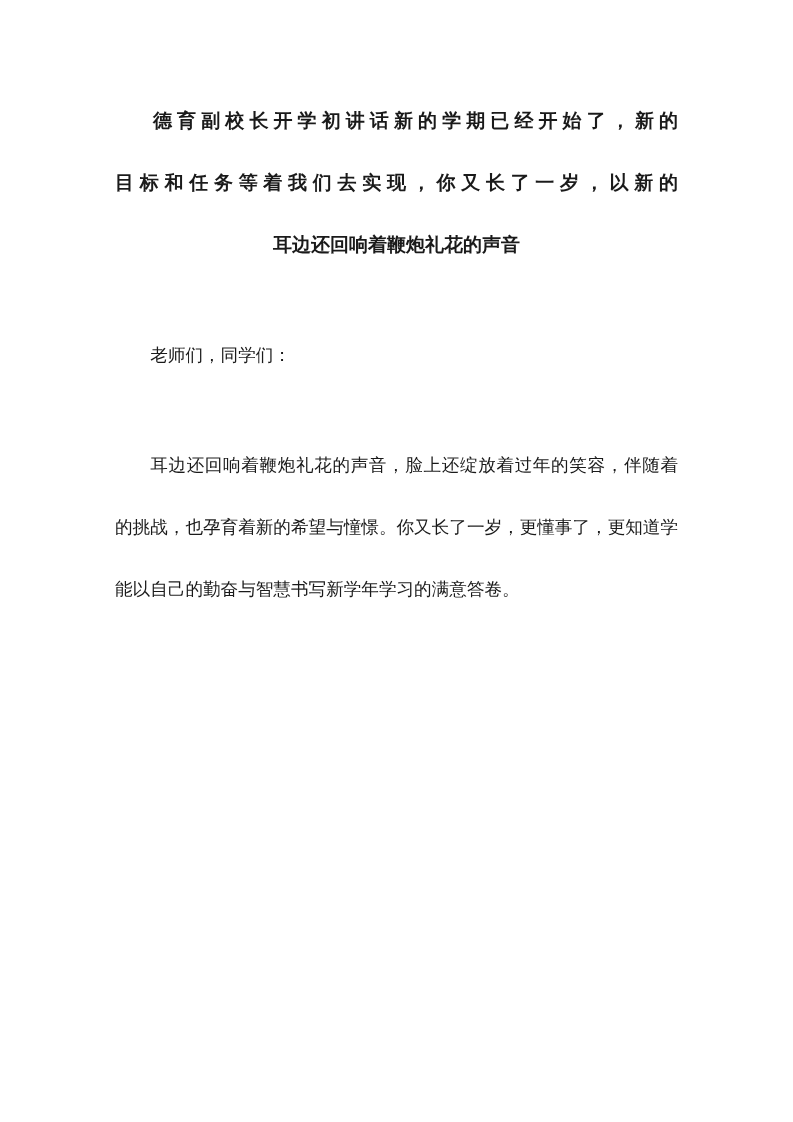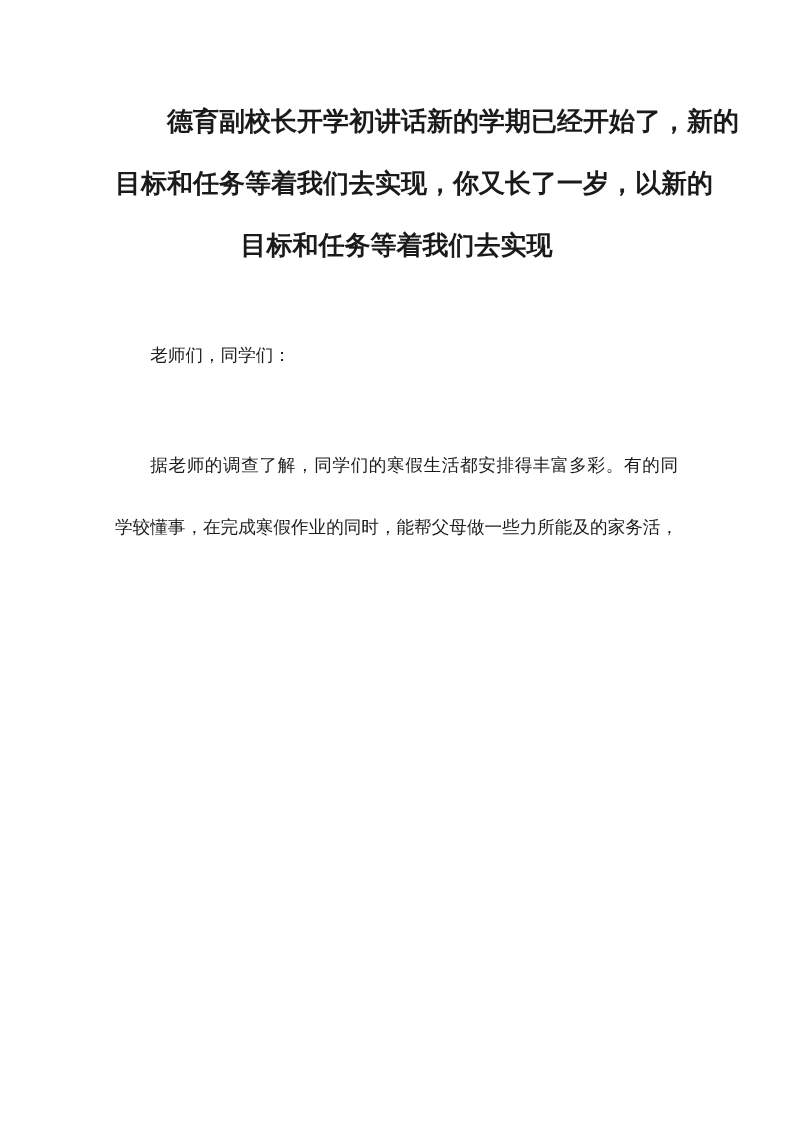--- a/index.html
+++ b/index.html
@@ -14,21 +14,21 @@
     margin: 0 auto;
     background: #ffffff;
     box-sizing: border-box;
     padding: 90px 115px 0 115px;
     overflow: hidden;
     font-family: "Liberation Sans", "DejaVu Sans", sans-serif;
     color: #1a1a1a;
   }
   .doc-title {
     margin: 0 0 48px 0;
-    font-size: 26px;
+    font-size: 19px;
     font-weight: 700;
     line-height: 62px;
     color: #1a1a1a;
   }
   .para {
     margin: 0 0 48px 0;
     font-size: 17.6px;
     font-weight: 400;
     line-height: 62px;
     color: #1a1a1a;
@@ -53,29 +53,28 @@
   }
 </style>
 </head>
 <body>
 
 <div class="page">
 
   <h1 class="doc-title">
     <span class="line indent">德育副校长开学初讲话新的学期已经开始了，新的</span>
     <span class="line">目标和任务等着我们去实现，你又长了一岁，以新的</span>
-    <span class="line center">目标和任务等着我们去实现</span>
+    <span class="line center">耳边还回响着鞭炮礼花的声音</span>
   </h1>
 
   <p class="para">
     <span class="line end indent">老师们，同学们：</span>
   </p>
 
 
   <p class="para">
+    <span class="line indent">耳边还回响着鞭炮礼花的声音，脸上还绽放着过年的笑容，伴随着</span>
+    <span class="line">的挑战，也孕育着新的希望与憧憬。你又长了一岁，更懂事了，更知道学</span>
+    <span class="line end">能以自己的勤奋与智慧书写新学年学习的满意答卷。</span>
   </p>
 
-  <p class="para">
-    <span class="line indent">据老师的调查了解，同学们的寒假生活都安排得丰富多彩。有的同</span>
-    <span class="line">学较懂事，在完成寒假作业的同时，能帮父母做一些力所能及的家务活，</span>
-  </p>
 
 </div>
 
 </body></html>

